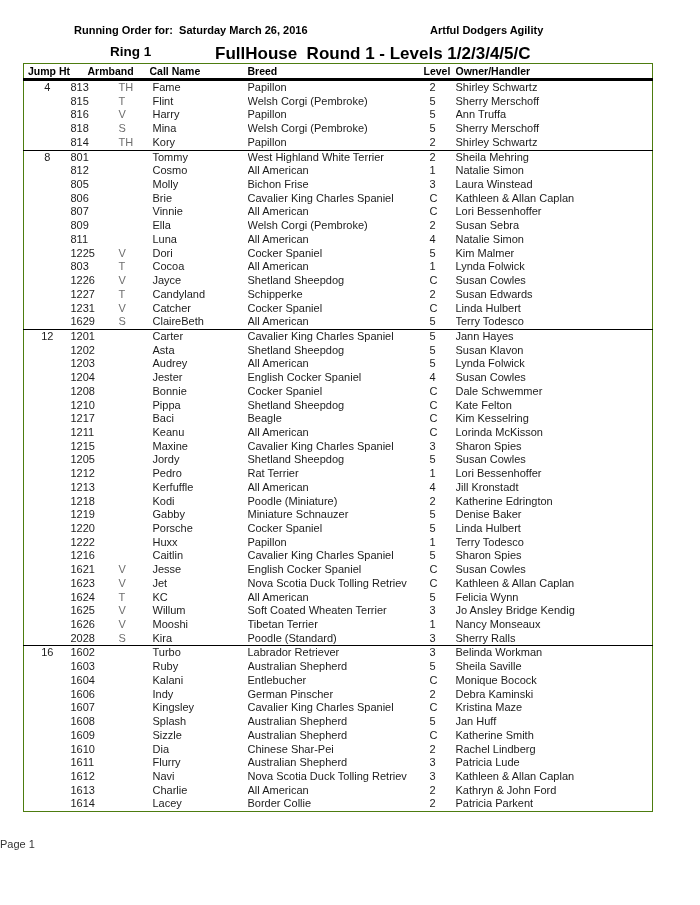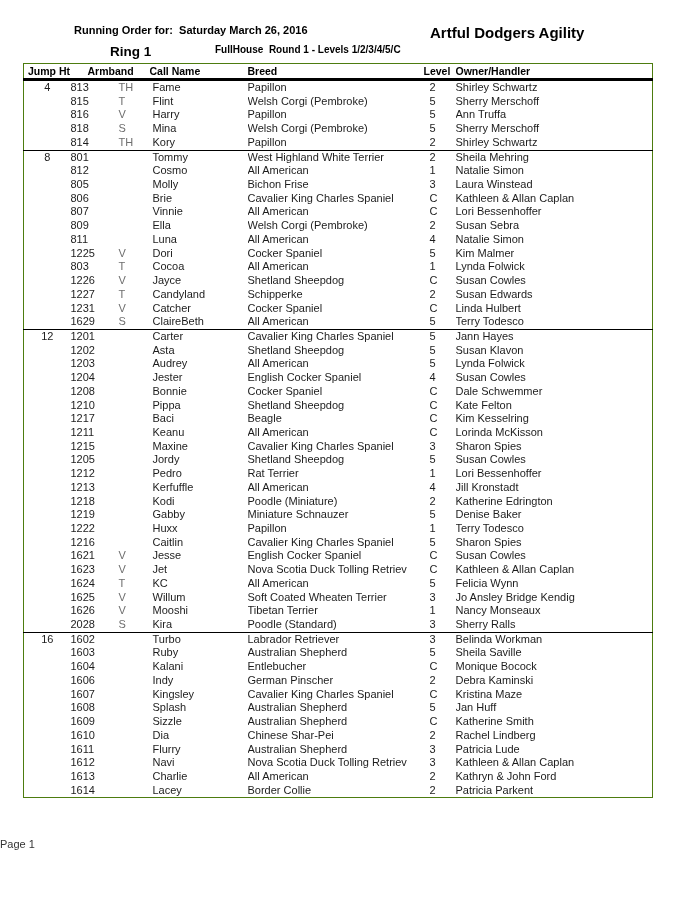--- a/index.html
+++ b/index.html
@@ -3,24 +3,24 @@
 <meta charset="utf-8">
 <style>
   html,body{margin:0;padding:0;}
   body{
     width:700px;height:905px;position:relative;background:#ffffff;
     font-family:"Liberation Sans","DejaVu Sans",sans-serif;color:#1c1c1c;
     overflow:hidden;
   }
   .hdr-line1{position:absolute;top:24px;left:0;width:700px;height:14px;}
   .hdr-run{position:absolute;left:74px;top:0;font-size:11px;font-weight:bold;color:#000;white-space:pre;}
-  .hdr-club{position:absolute;left:430px;top:0;font-size:15px;font-weight:bold;color:#000;white-space:pre;}
+  .hdr-club{position:absolute;left:430px;top:0;font-size:11px;font-weight:bold;color:#000;white-space:pre;}
   .hdr-line2{position:absolute;top:44px;left:0;width:700px;height:17px;}
   .hdr-ring{position:absolute;left:110px;top:0;font-size:13.5px;font-weight:bold;color:#000;white-space:pre;}
-  .hdr-event{position:absolute;left:215px;top:0;font-size:10px;font-weight:bold;color:#000;white-space:pre;}
+  .hdr-event{position:absolute;left:215px;top:0;font-size:17px;font-weight:bold;color:#000;white-space:pre;}
 
   table.ro{
     position:absolute;left:23px;top:63px;width:630px;
     border-collapse:collapse;table-layout:fixed;
     border:1px solid #4d7c0f;
   }
   table.ro thead tr{border-bottom:3px solid #000;}
   table.ro th{
     font-size:10.5px;font-weight:bold;color:#000;text-align:left;
     padding:0;height:14px;line-height:14px;white-space:nowrap;overflow:hidden;
@@ -360,20 +360,29 @@
         <td class="c-jump"></td>
         <td class="c-arm">1219</td>
         <td class="c-tag"></td>
         <td class="c-call">Gabby</td>
         <td class="c-breed">Miniature Schnauzer</td>
         <td class="c-level">5</td>
         <td class="c-owner">Denise Baker</td>
       </tr>
       <tr>
         <td class="c-jump"></td>
+        <td class="c-arm">1220</td>
+        <td class="c-tag"></td>
+        <td class="c-call">Porsche</td>
+        <td class="c-breed">Cocker Spaniel</td>
+        <td class="c-level">5</td>
+        <td class="c-owner">Linda Hulbert</td>
+      </tr>
+      <tr>
+        <td class="c-jump"></td>
         <td class="c-arm">1222</td>
         <td class="c-tag"></td>
         <td class="c-call">Huxx</td>
         <td class="c-breed">Papillon</td>
         <td class="c-level">1</td>
         <td class="c-owner">Terry Todesco</td>
       </tr>
       <tr>
         <td class="c-jump"></td>
         <td class="c-arm">1216</td>

